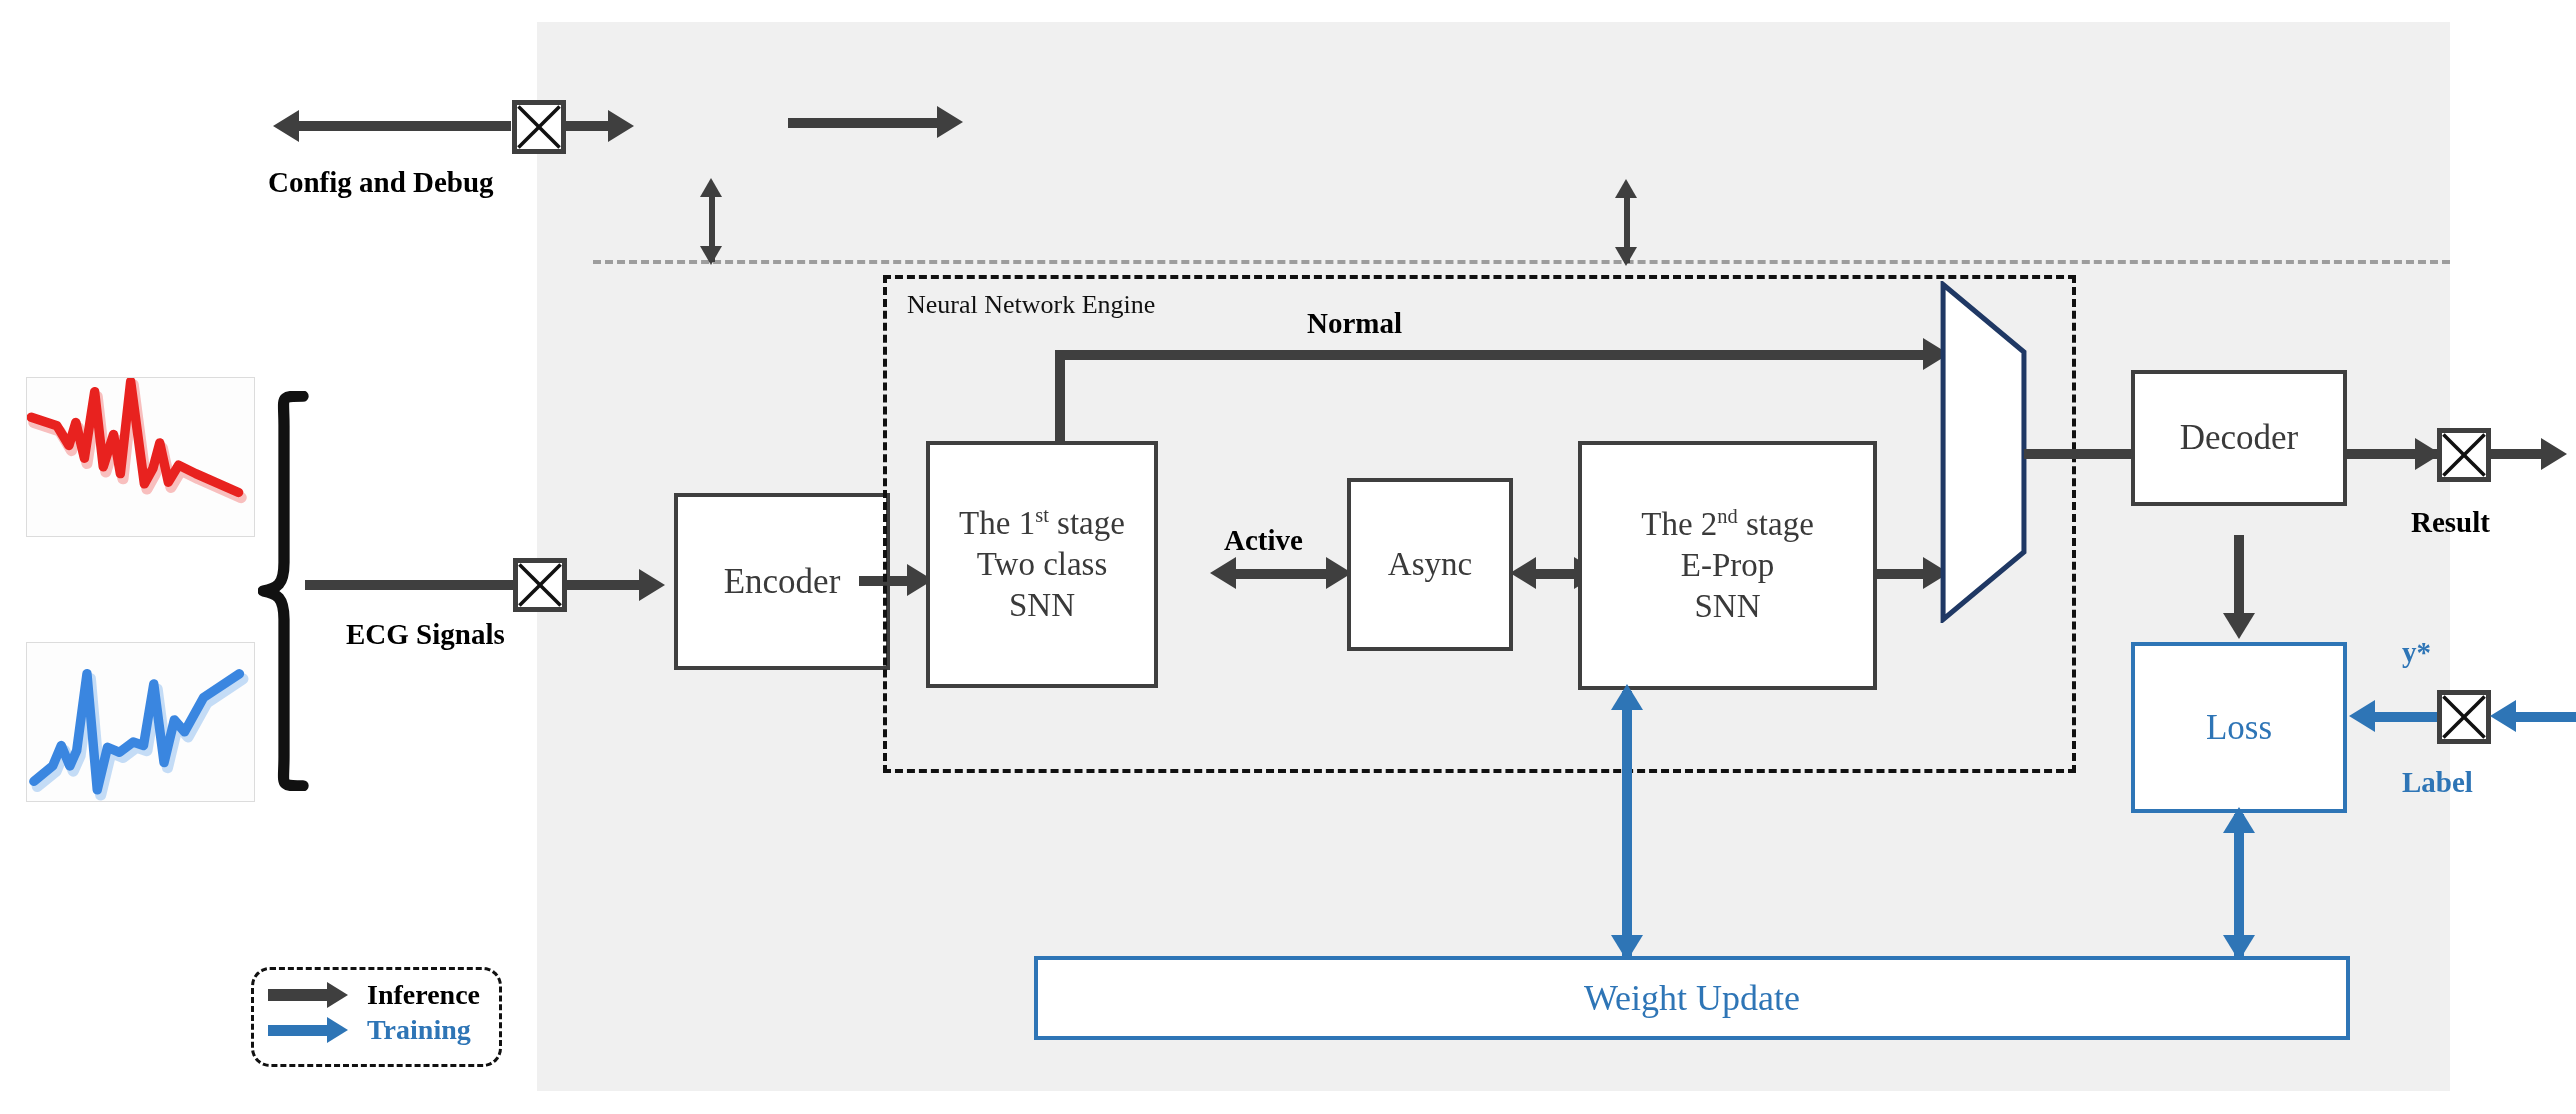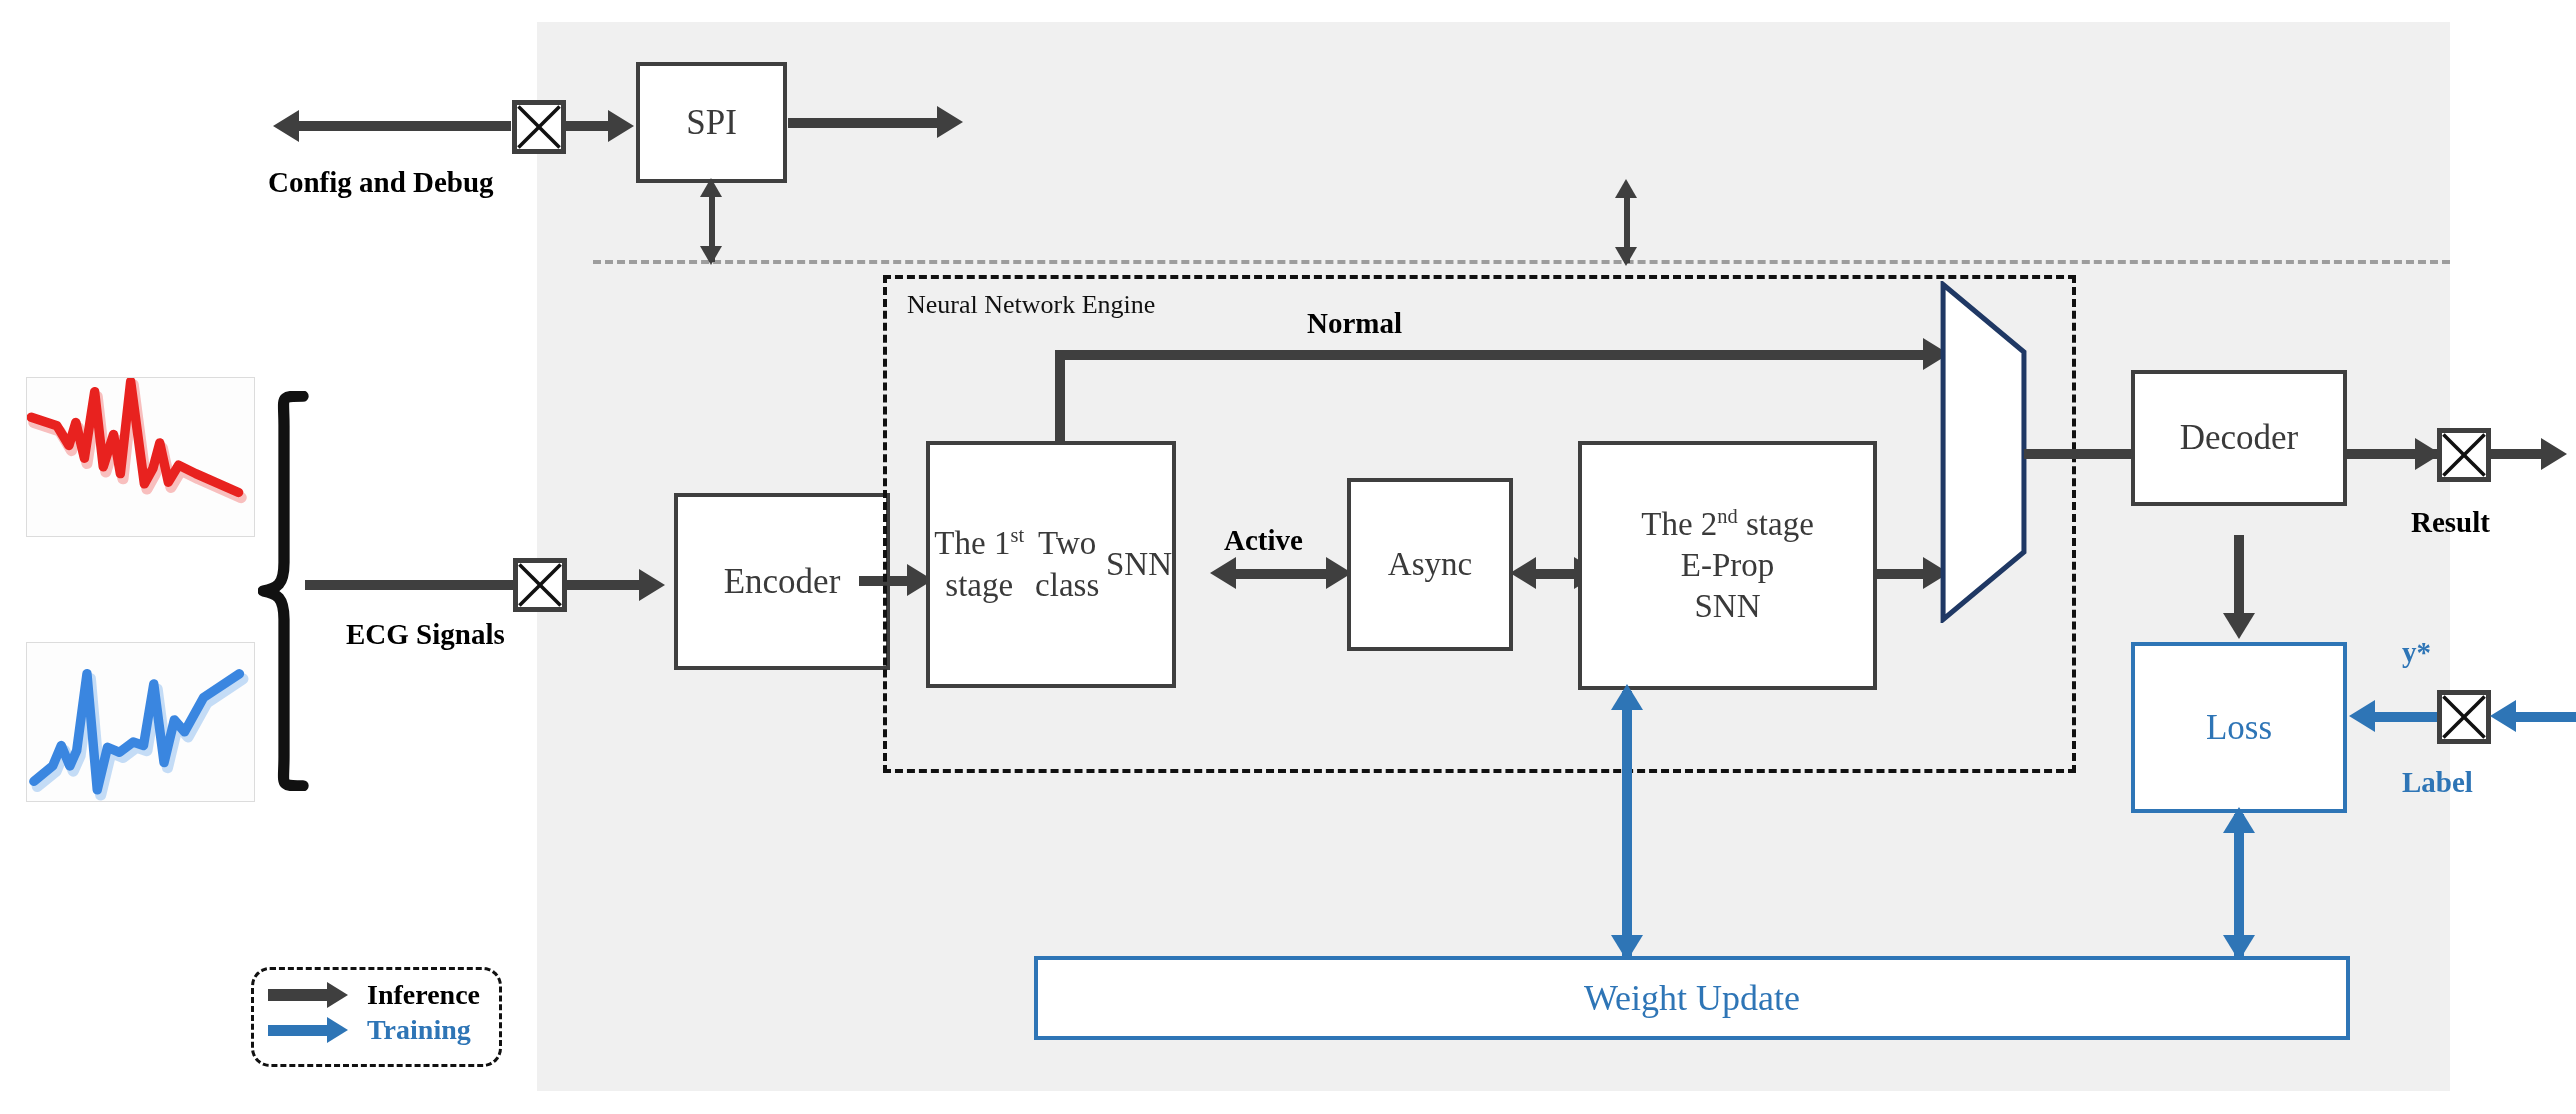--- a/index.html
+++ b/index.html
@@ -153,23 +153,20 @@
       <line x1="2" y1="2" x2="60" y2="60" stroke="#111" stroke-width="5"></line>
       <line x1="60" y1="2" x2="2" y2="60" stroke="#111" stroke-width="5"></line>
     </svg>
   </div>
 
   <div class="abs h-line" style="left:566px; top:121px; width:43px;"></div>
   <div class="abs arrow-head ah-right" style="left:608px; top:110px;"></div>
 
   <div class="abs lbl-bold" style="left:268px; top:164px; width:260px; font-size:29px; line-height:1.25; white-space:normal;">Config and Debug</div>
 
-  <div class="abs blk" style="left:636px; top:62px; width:151px; height:121px; font-size:35px;">
-    <span>SPI</span>
-  </div>
 
   <div class="abs h-line" style="left:788px; top:118px; width:151px;"></div>
   <div class="abs arrow-head ah-right" style="left:937px; top:106px;"></div>
 
 
   <div class="abs v-thin" style="left:709px; top:186px; width:6px; height:76px;"></div>
   <div class="abs arrow-head ah-up-s" style="left:700px; top:178px;"></div>
   <div class="abs arrow-head ah-down-s" style="left:700px; top:246px;"></div>
 
   <div class="abs v-thin" style="left:1624px; top:187px; width:6px; height:76px;"></div>
@@ -215,21 +212,21 @@
   <div class="abs blk" style="left:674px; top:493px; width:216px; height:177px; font-size:35px;">
     <span>Encoder</span>
   </div>
 
   <div class="abs h-line" style="left:859px; top:576px; width:52px;"></div>
   <div class="abs arrow-head ah-right" style="left:907px; top:564px;"></div>
 
   <div class="abs nne-box" style="left:883px; top:275px; width:1193px; height:498px;"></div>
   <div class="abs nne-label" style="left:907px; top:290px;">Neural Network Engine</div>
 
-  <div class="abs blk" style="left:926px; top:441px; width:250px; height:247px; font-size:33px; flex-direction:row;">
+  <div class="abs blk" style="left:926px; top:441px; width:232px; height:247px; font-size:33px; flex-direction:column;">
     <div>
       <span>The 1</span><sup style="font-size:0.62em;">st</sup><span> stage</span>
     </div>
     <div>Two class</div>
     <div>SNN</div>
   </div>
 
   <div class="abs v-line" style="left:1055px; top:350px; width:10.4px; height:95px;"></div>
   <div class="abs h-line" style="left:1055px; top:350px; width:874px;"></div>
   <div class="abs arrow-head ah-right" style="left:1923px; top:338px;"></div>

